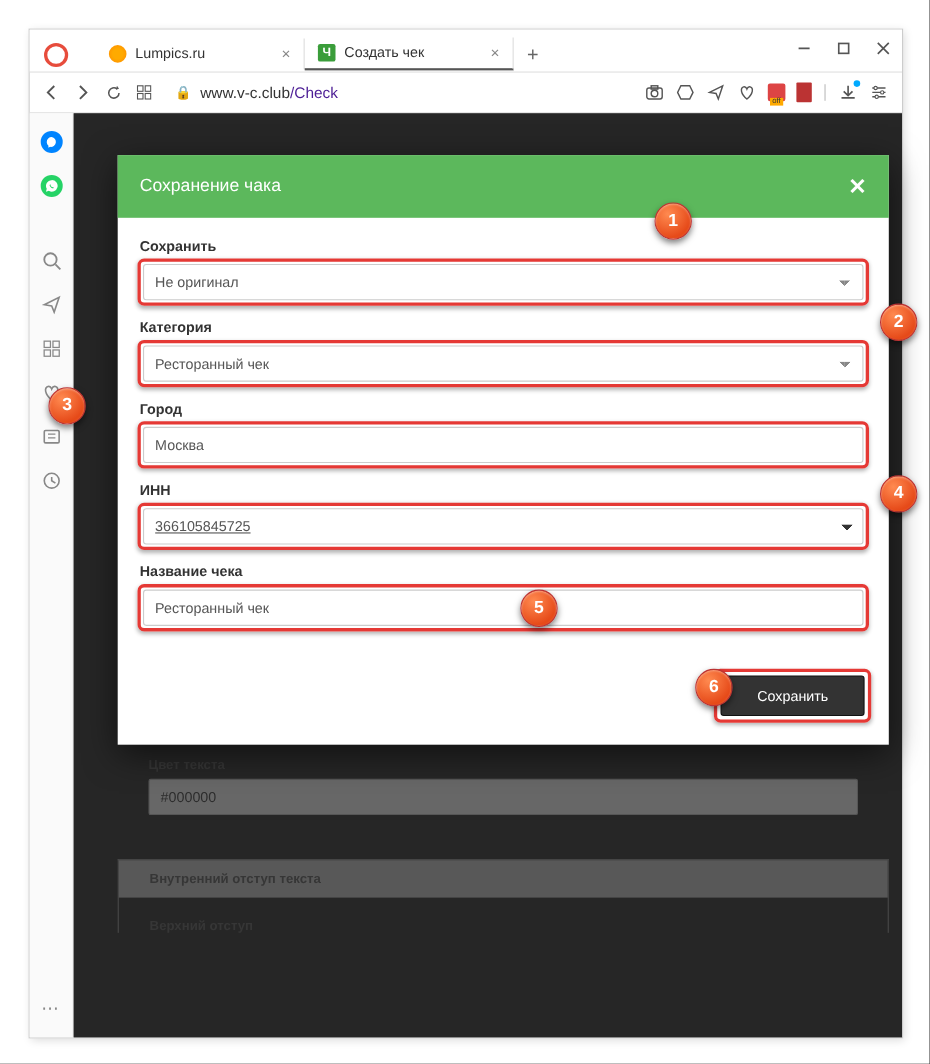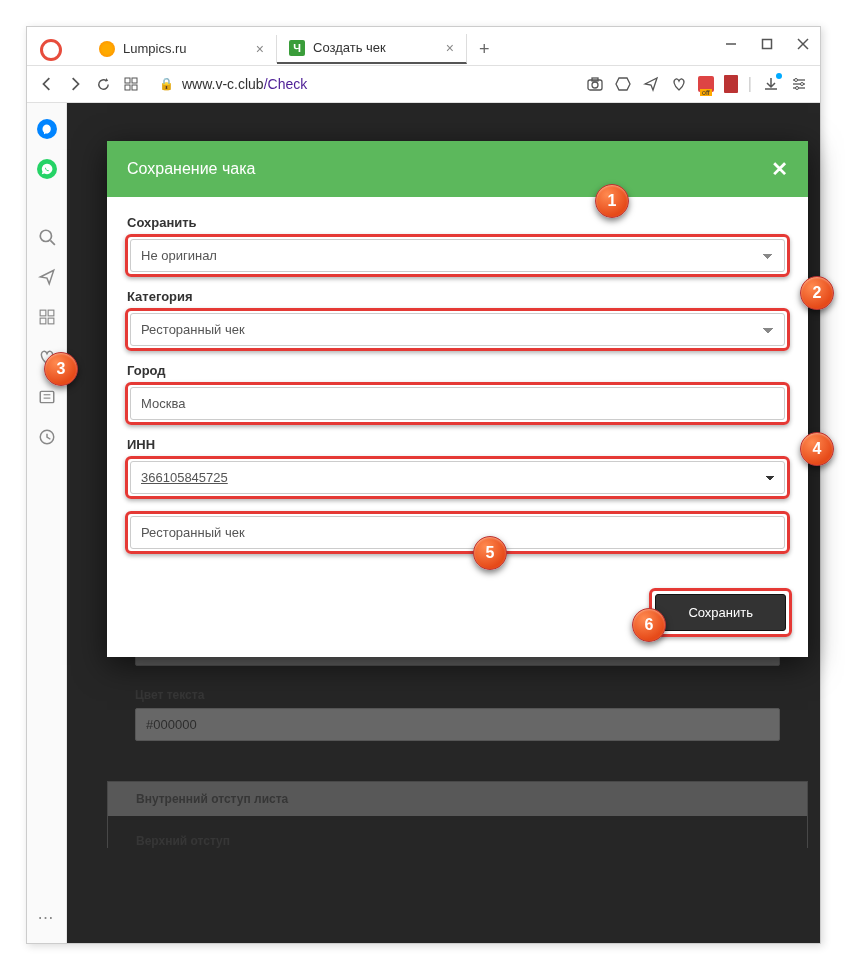--- a/index.html
+++ b/index.html
@@ -229,21 +229,21 @@
     <div class="bg-form">
       <div class="bg-group">
         <div class="bg-label">Отступ текста</div>
         <input class="bg-input" value="1.2" style="">
       </div>
       <div class="bg-group">
         <div class="bg-label">Цвет текста</div>
         <input class="bg-input" value="#000000" style="">
       </div>
       <div class="bg-section">
-        <div class="bg-section-title">Внутренний отступ листа</div>
+        <div class="bg-section-title">Внутренний отступ текста</div>
         <div class="bg-label">Верхний отступ</div>
       </div>
     </div>
 
     <div class="backdrop"></div>
 
     <div class="modal">
       <div class="modal-header">
         <span class="modal-title">Сохранение чака</span>
         <span class="modal-close">✕</span>
@@ -259,20 +259,21 @@
         </div>
         <div class="form-group">
           <label class="form-label">Город</label>
           <div class="hl"><input class="form-control" value="Москва" style=""></div>
         </div>
         <div class="form-group">
           <label class="form-label">ИНН</label>
           <div class="hl"><input class="form-control" style="background-image: linear-gradient(45deg, transparent 50%, rgb(51, 51, 51) 50%), linear-gradient(135deg, rgb(51, 51, 51) 50%, transparent 50%); background-position: calc(100% - 14px) 14px, calc(100% - 9px) 14px; background-size: 5px 5px; background-repeat: no-repeat; text-decoration: underline;" value="366105845725"></div>
         </div>
         <div class="form-group">
+          <label class="form-label">Название чека</label>
           <div class="hl"><input class="form-control" value="Ресторанный чек" style=""></div>
         </div>
       </div>
       <div class="modal-footer">
         <span class="btn-hl"><button class="btn-save">Сохранить</button></span>
       </div>
     </div>
   </div>
 </div>
 

